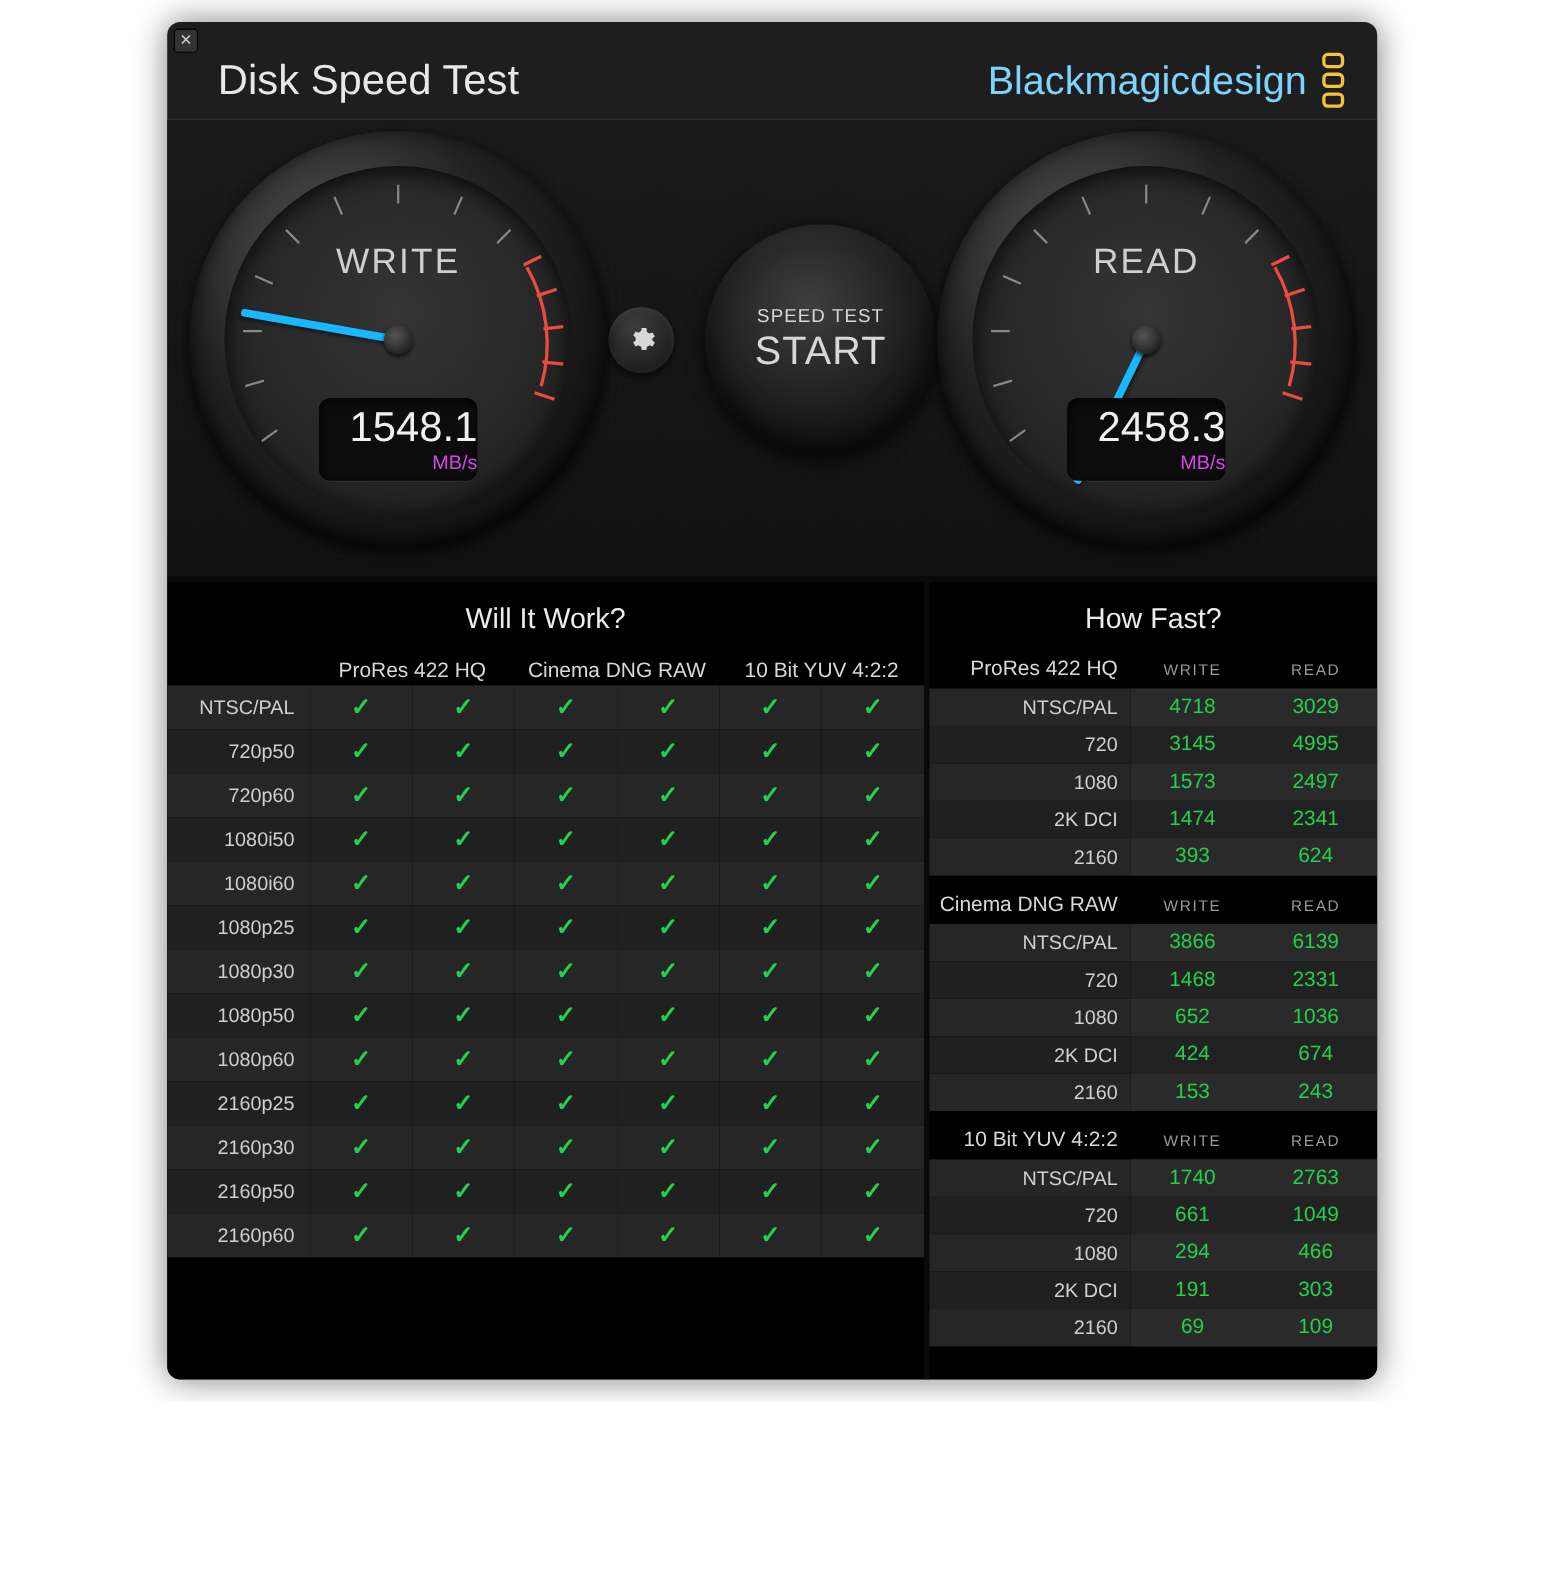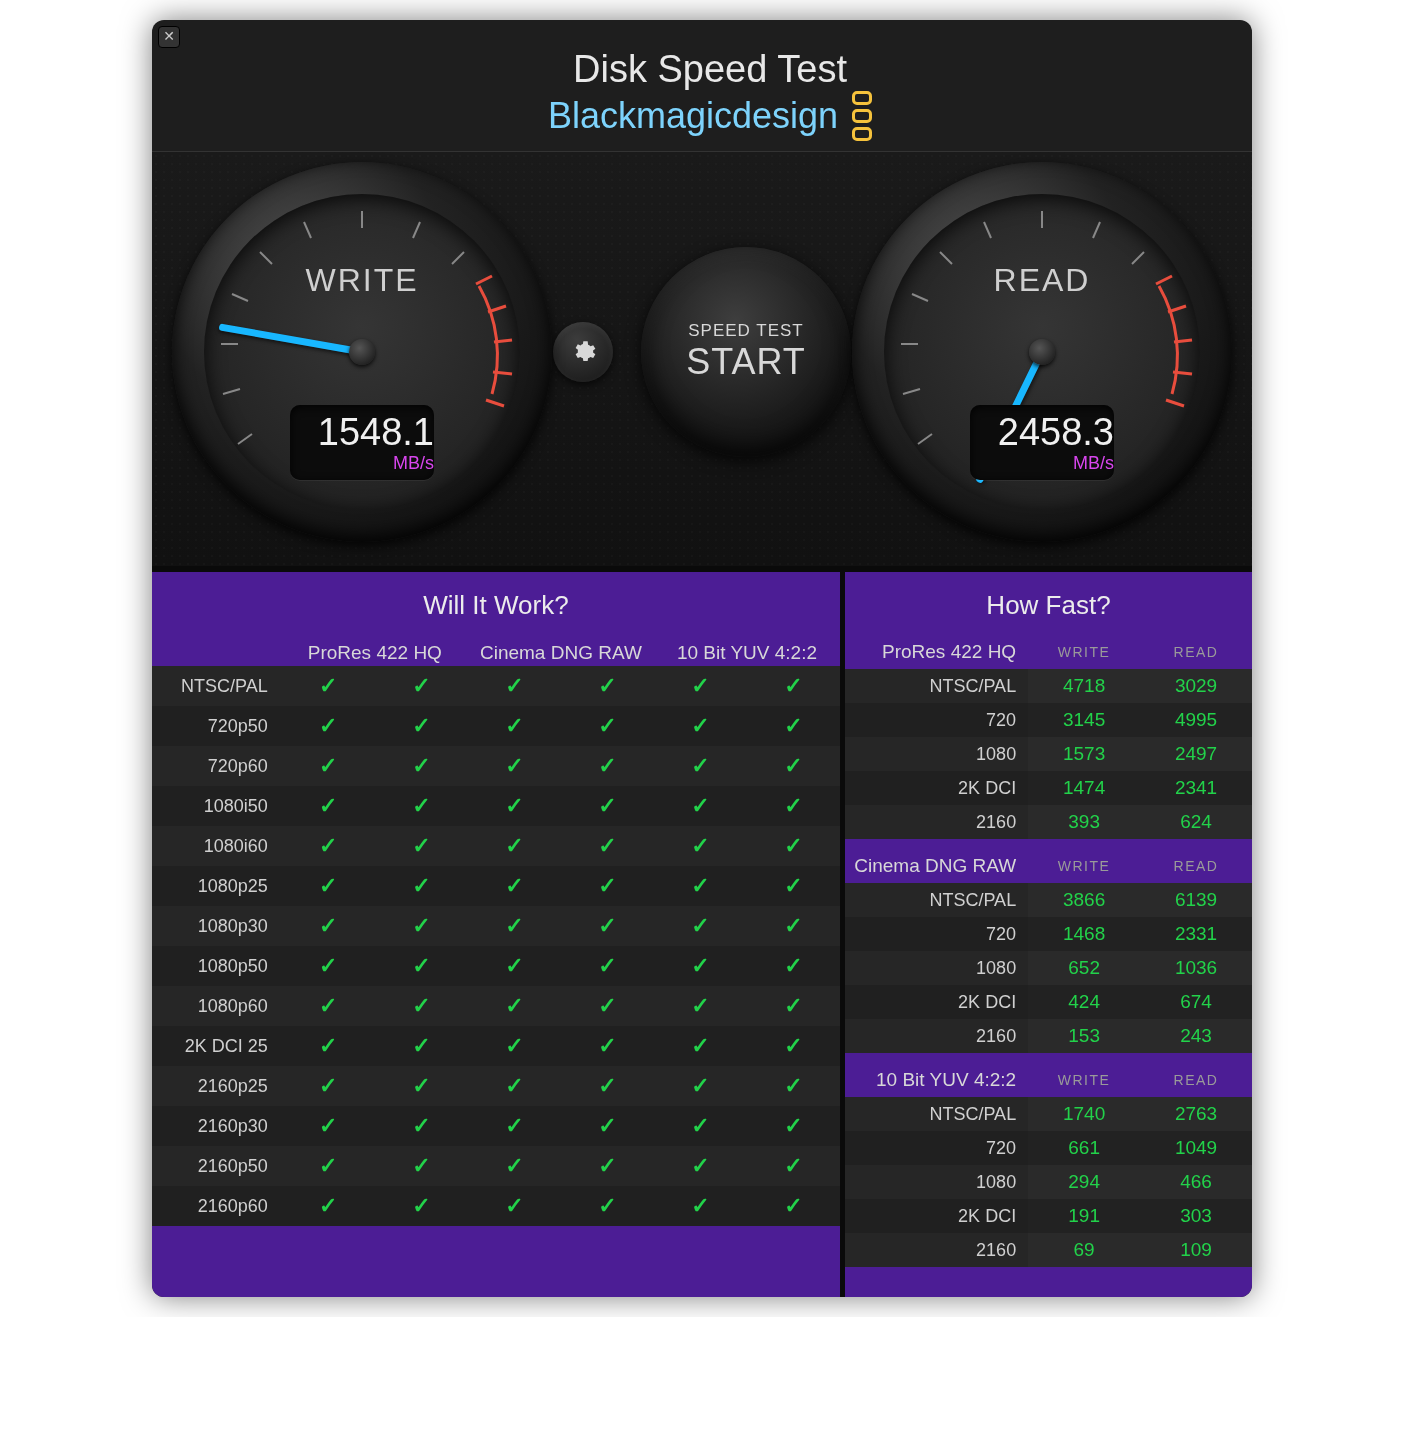--- a/index.html
+++ b/index.html
@@ -34,21 +34,20 @@
     font-size: 14px;
     line-height: 18px;
     text-align: center;
     cursor: pointer;
   }
   .header {
     display: flex;
     justify-content: space-between;
     align-items: center;
     padding: 28px 30px 10px 46px;
-    flex-direction: column;
   }
   .title {
     color: #e8e8e8;
     font-size: 38px;
     font-weight: 300;
   }
   .brand {
     display: flex;
     align-items: center;
     gap: 14px;
@@ -176,21 +175,21 @@
     cursor: pointer;
     color: #d8d8d8;
   }
   .start-small { font-size: 17px; letter-spacing: 1px;}
   .start-big   { font-size: 36px; font-weight: 500; letter-spacing: 1px;}
   .panels {
     display: flex;
     border-top: 6px solid #0a0a0a;
   }
   .panel {
-    background: #4c1d95;
+    background: #000000;
     padding: 18px 0 20px;
   }
   .panel-left  { flex: 0 0 63%; border-right: 5px solid #0a0a0a;}
   .panel-right { flex: 1;}
   .panel-title {
     color: #ececec;
     font-size: 26px;
     font-weight: 400;
     text-align: center;
     margin-bottom: 14px;
@@ -469,29 +468,20 @@
               <tr>
                 <td class="fmt">1080p60</td>
                 <td class="cell"><span class="check">✓</span></td>
                 <td class="cell"><span class="check">✓</span></td>
                 <td class="cell"><span class="check">✓</span></td>
                 <td class="cell"><span class="check">✓</span></td>
                 <td class="cell"><span class="check">✓</span></td>
                 <td class="cell"><span class="check">✓</span></td>
               </tr>
               <tr>
-                <td class="fmt">2K DCI 25</td>
-                <td class="cell"><span class="check">✓</span></td>
-                <td class="cell"><span class="check">✓</span></td>
-                <td class="cell"><span class="check">✓</span></td>
-                <td class="cell"><span class="check">✓</span></td>
-                <td class="cell"><span class="check">✓</span></td>
-                <td class="cell"><span class="check">✓</span></td>
-              </tr>
-              <tr>
                 <td class="fmt">2160p25</td>
                 <td class="cell"><span class="check">✓</span></td>
                 <td class="cell"><span class="check">✓</span></td>
                 <td class="cell"><span class="check">✓</span></td>
                 <td class="cell"><span class="check">✓</span></td>
                 <td class="cell"><span class="check">✓</span></td>
                 <td class="cell"><span class="check">✓</span></td>
               </tr>
               <tr>
                 <td class="fmt">2160p30</td>

